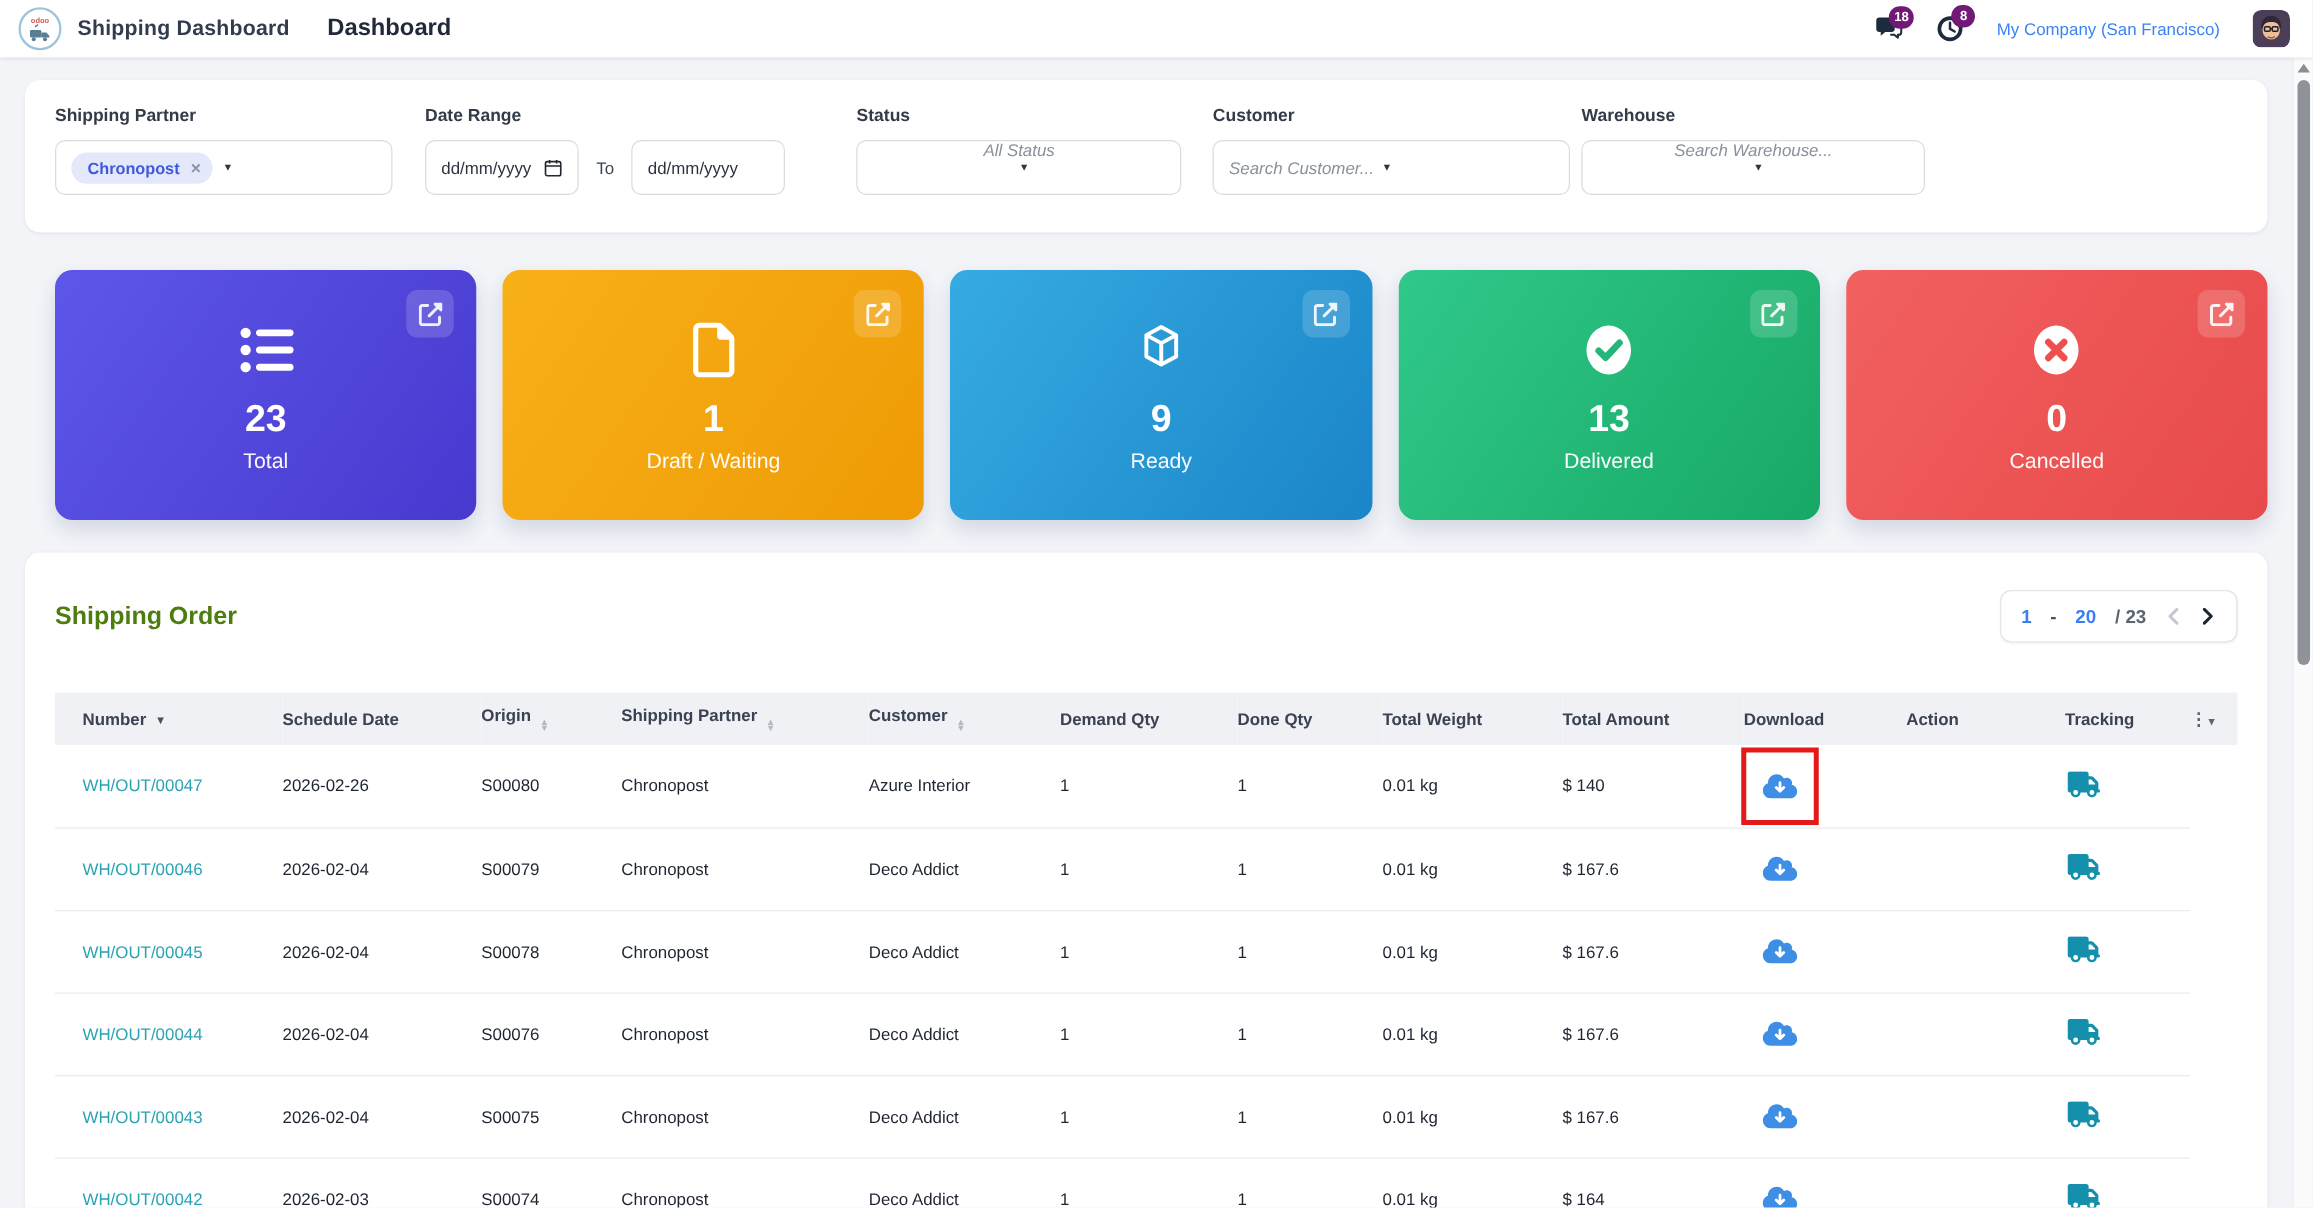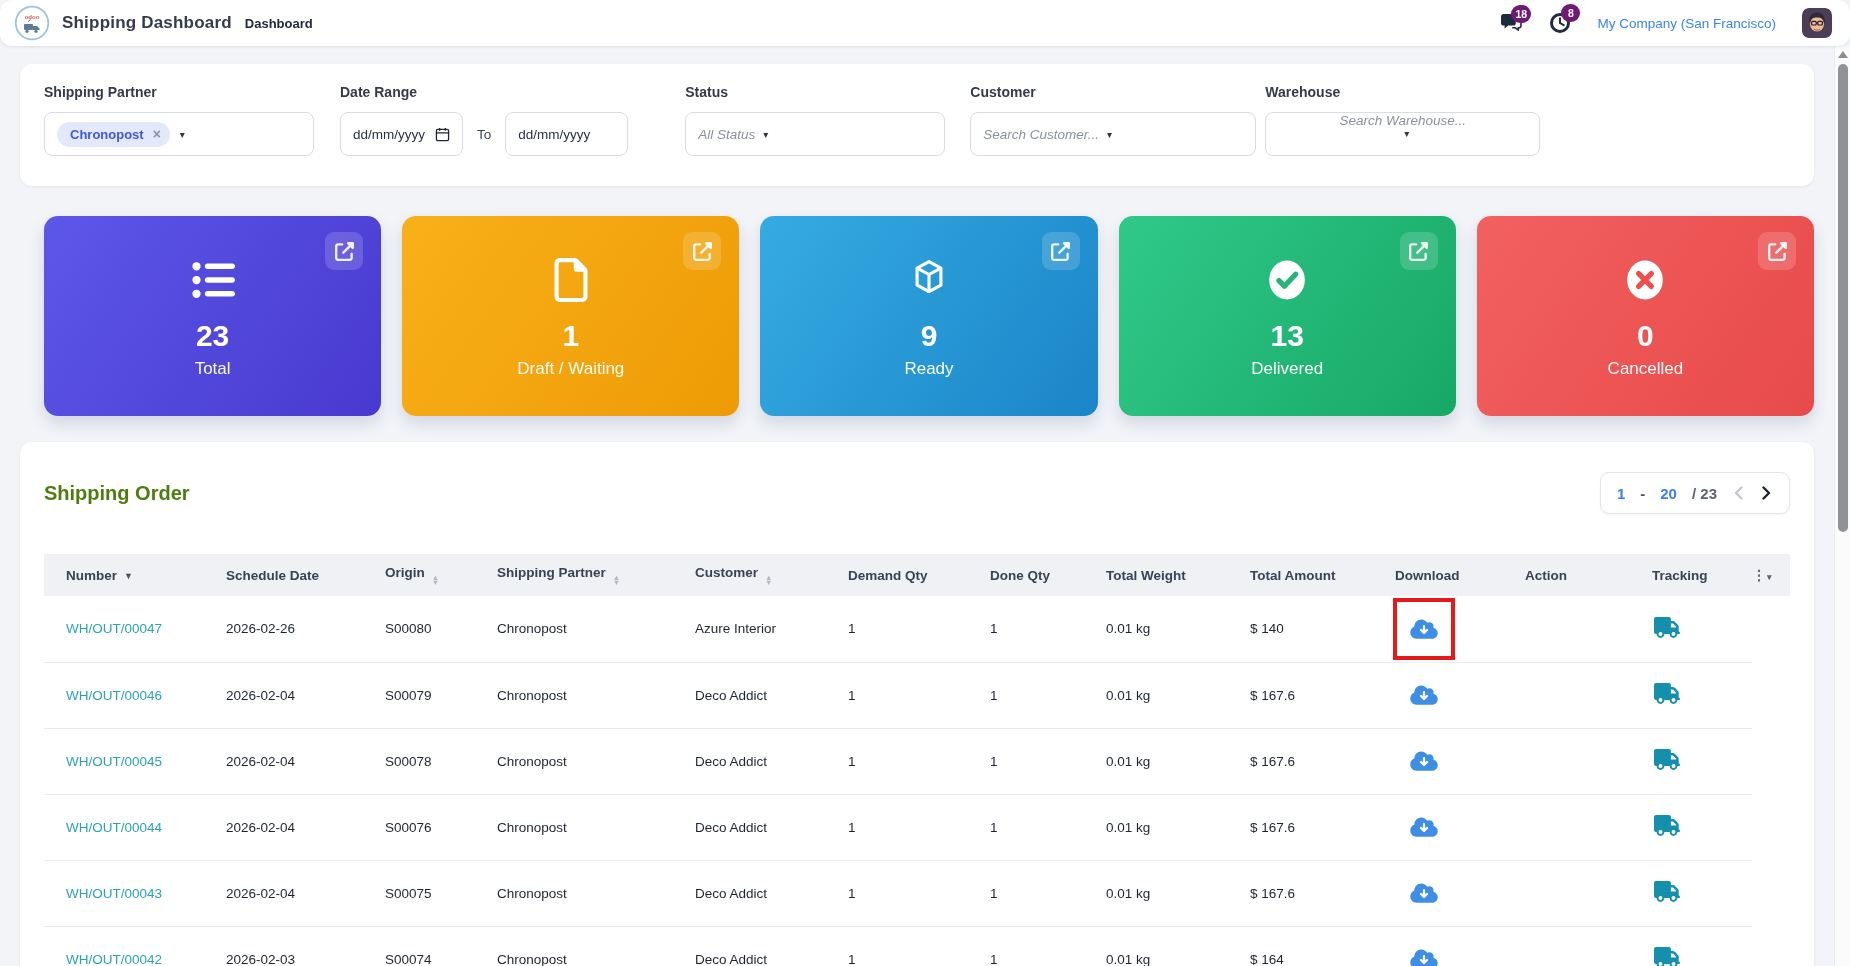--- a/index.html
+++ b/index.html
@@ -1,22 +1,22 @@
 <!DOCTYPE html>
 <html><head>
 <meta charset="utf-8">
 <style>
   * { margin:0; padding:0; box-sizing:border-box; }
   html,body { width:1850px; height:966px; overflow:hidden; font-family:"Liberation Sans",sans-serif; background:#f2f4f8; position:relative; }
 
   
-  .topbar { position:absolute; top:0; left:0; right:0; height:46px; background:#fff; display:flex; align-items:center; padding:0 14px; box-shadow:0 1px 3px rgba(25,35,60,.10); z-index:20;border-radius:12px; }
+  .topbar { position:absolute; top:0; left:0; right:0; height:46px; background:#fff; display:flex; align-items:center; padding:0 14px; box-shadow:0 1px 3px rgba(25,35,60,.10); z-index:20; }
   .logo { width:36px; height:36px; margin-right:12px; flex:0 0 auto; }
   .app-title { font-size:17px; font-weight:700; color:#333c4e; letter-spacing:.2px; }
-  .menu-item { margin-left:13px; font-size:13px; font-weight:600; color:#22293a; cursor:pointer; }
+  .menu-item { margin-left:30px; font-size:19px; font-weight:600; color:#22293a; cursor:pointer; }
   .topbar-right { margin-left:auto; display:flex; align-items:center; gap:26px; padding-right:4px; }
   .icon-wrap { position:relative; display:flex; align-items:center; cursor:pointer; }
   .badge { position:absolute; top:-8px; left:12px; background:#701a75; color:#fff; font-size:10.5px; font-weight:700; min-width:19px; height:18px; padding:0 4px; border-radius:9px; display:flex; align-items:center; justify-content:center; }
   .company-name { font-size:13.5px; font-weight:500; color:#3b82f6; }
   .avatar { width:30px; height:30px; border-radius:7px; overflow:hidden; cursor:pointer; flex:0 0 auto; }
 
   
   .scrollbar { position:absolute; top:46px; right:0; bottom:0; width:16px; background:#fbfbfc; border-left:1px solid #ececef; z-index:15; }
   .scroll-arrow { position:absolute; top:5px; left:3px; width:0; height:0; border-left:5px solid transparent; border-right:5px solid transparent; border-bottom:7px solid #8a8f96; }
   .scroll-thumb { position:absolute; top:18px; left:2.5px; width:10px; height:468px; background:#8f9298; border-radius:6px; }
@@ -29,21 +29,21 @@
   .filter-row { display:flex; align-items:flex-start; }
   .fgroup { flex:0 0 auto; }
   .flabel { display:block; font-size:14px; font-weight:700; color:#333b49; margin-bottom:12px; }
   .fbox { height:44px; border:1.5px solid #d8dce3; border-radius:8px; background:#fff; display:flex; align-items:center; padding:0 12px; font-size:13px; cursor:pointer; }
   .g1 { width:270px; margin-right:26px; }
   .g1 .fbox { width:270px; }
   .g2 { margin-right:57px; }
   .g2-inputs { display:flex; align-items:center; }
   .datebox { width:123px; justify-content:space-between; font-size:13.5px; color:#2b3240; font-weight:500; }
   .to-label { margin:0 14px; font-size:13.5px; font-weight:500; color:#3c4452; }
-  .g3 { width:260px; margin-right:25px; } .g3 .fbox { width:260px; }
+  .g3 { width:260px; margin-right:25px; } .g3 .fbox { width:260px;flex-direction:column; }
   .g4 { width:270px; margin-right:25px; } .g4 .fbox { width:286px; }
   .g5 { width:275px; } .g5 .fbox { width:275px;flex-direction:column; }
   .placeholder { color:#8a919c; font-style:italic; font-size:13.5px; }
   .caret { margin-left:8px; font-size:10px; color:#2f3542; }
   .tag { background:#e4e8fb; color:#3f58dd; border-radius:15px; padding:5px 9px 5px 13px; font-size:13px; font-weight:600; display:inline-flex; align-items:center; gap:9px; }
   .tag-x { color:#8b93a5; font-style:normal; font-size:14px; cursor:pointer; line-height:1; }
   .tag-caret { margin-left:10px; font-size:10px; color:#2f3542; }
 
   
   .cards { display:flex; gap:21px; margin-top:30px;margin-left:24px; }

